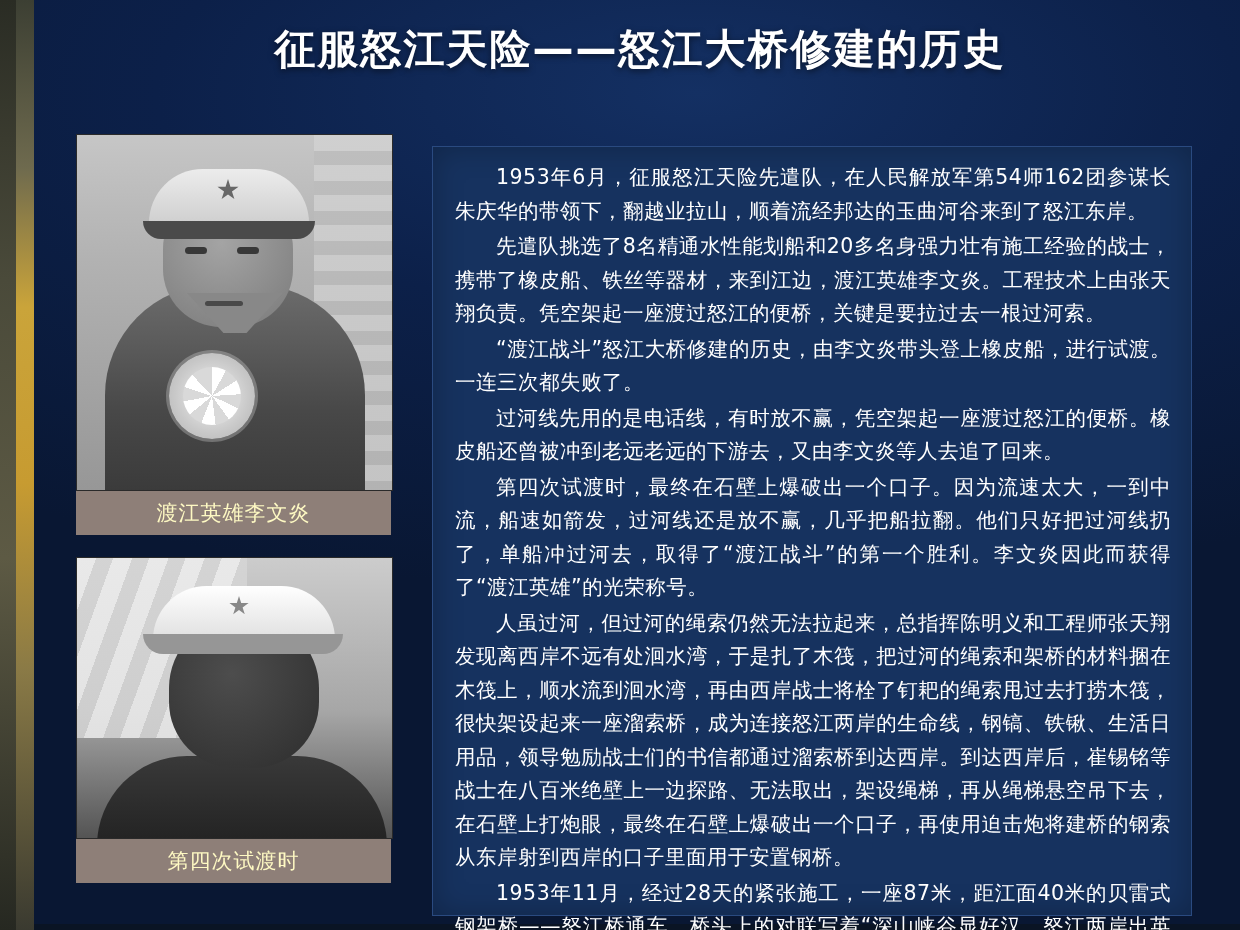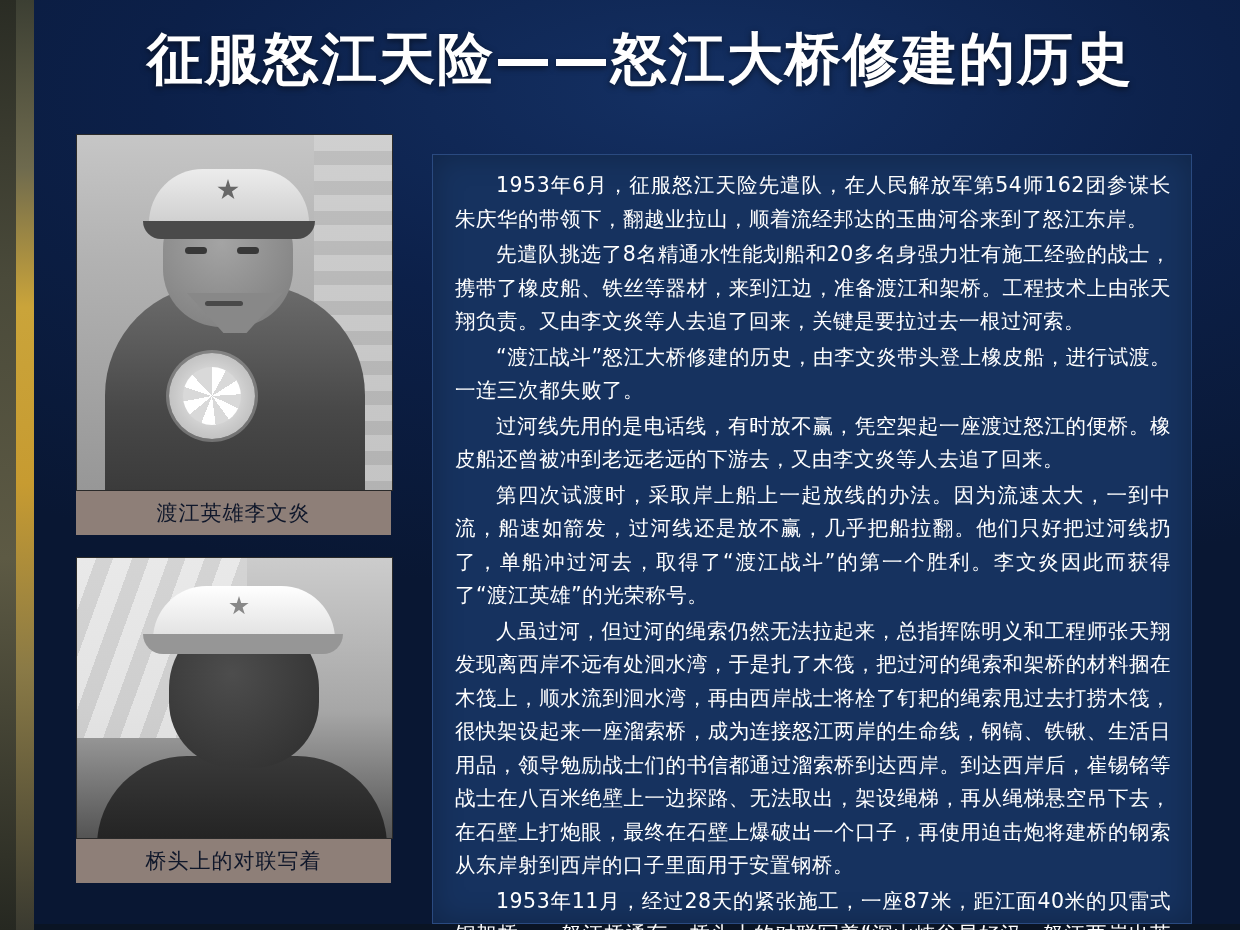--- a/index.html
+++ b/index.html
@@ -57,21 +57,21 @@
 
   .title {
     position: absolute;
     left: 60px;
     top: 22px;
     width: 1160px;
     text-align: center;
     color: #ffffff;
     font-family: "DejaVu Sans", "Liberation Sans", sans-serif;
     font-weight: bold;
-    font-size: 56px;
+    font-size: 41px;
     letter-spacing: 2px;
     text-shadow: 0 2px 6px rgba(0,0,0,0.55);
     white-space: nowrap;
   }
 
   
   .photo-col {
     position: absolute;
     left: 76px;
     top: 134px;
@@ -90,21 +90,21 @@
     position: relative;
     overflow: hidden;
     filter: grayscale(1);
   }
   .photo-2 { height: 280px; }
 
   .caption {
     width: 315px;
     height: 44px;
     background: #8e7f78;
-    color: #0f172a;
+    color: #fef9c3;
     font-family: "DejaVu Sans", "Liberation Sans", sans-serif;
     font-size: 21px;
     display: flex;
     align-items: center;
     justify-content: center;
     letter-spacing: 1px;
   }
 
   
   .p1-bg {
@@ -199,21 +199,21 @@
   .p2-body {
     position: absolute; left: 20px; top: 198px; width: 290px; height: 90px;
     background: linear-gradient(180deg,#3a3935 0%, #222220 100%);
     border-radius: 120px 120px 0 0;
   }
 
   
   .text-panel {
     position: absolute;
     left: 432px;
-    top: 154px;
+    top: 146px;
     width: 760px;
     height: 770px;
     background: #16325f;
     border: 1px solid #2a4a80;
     box-shadow: inset 0 0 30px rgba(0,0,0,.25);
     padding: 14px 20px 10px 22px;
     box-sizing: border-box;
   }
   .text-panel p {
     margin: 0 0 2px 0;
@@ -261,28 +261,28 @@
     <div class="photo-card">
       <div class="photo photo-2">
         <div class="p2-bg"></div>
         <div class="p2-flag"></div>
         <div class="p2-body"></div>
         <div class="p2-head"></div>
         <div class="p2-cap"></div>
         <div class="p2-brim"></div>
         <div class="p2-star"></div>
       </div>
-      <div class="caption">桥头上的对联写着</div>
+      <div class="caption">第四次试渡时</div>
     </div>
 
   </div>
 
   <div class="text-panel">
     <p>1953年6月，征服怒江天险先遣队，在人民解放军第54师162团参谋长朱庆华的带领下，翻越业拉山，顺着流经邦达的玉曲河谷来到了怒江东岸。</p>
-    <p>先遣队挑选了8名精通水性能划船和20多名身强力壮有施工经验的战士，携带了橡皮船、铁丝等器材，来到江边，准备渡江和架桥。工程技术上由张天翔负责。又由李文炎等人去追了回来，关键是要拉过去一根过河索。</p>
+    <p>先遣队挑选了8名精通水性能划船和20多名身强力壮有施工经验的战士，携带了橡皮船、铁丝等器材，来到江边，渡江英雄李文炎。工程技术上由张天翔负责。凭空架起一座渡过怒江的便桥，关键是要拉过去一根过河索。</p>
     <p>“渡江战斗”怒江大桥修建的历史，由李文炎带头登上橡皮船，进行试渡。一连三次都失败了。</p>
     <p>过河线先用的是电话线，有时放不赢，凭空架起一座渡过怒江的便桥。橡皮船还曾被冲到老远老远的下游去，又由李文炎等人去追了回来。</p>
-    <p>第四次试渡时，采取岸上船上一起放线的办法。因为流速太大，一到中流，船速如箭发，过河线还是放不赢，几乎把船拉翻。他们只好把过河线扔了，单船冲过河去，取得了“渡江战斗”的第一个胜利。李文炎因此而获得了“渡江英雄”的光荣称号。</p>
+    <p>第四次试渡时，最终在石壁上爆破出一个口子。因为流速太大，一到中流，船速如箭发，过河线还是放不赢，几乎把船拉翻。他们只好把过河线扔了，单船冲过河去，取得了“渡江战斗”的第一个胜利。李文炎因此而获得了“渡江英雄”的光荣称号。</p>
     <p>人虽过河，但过河的绳索仍然无法拉起来，总指挥陈明义和工程师张天翔发现离西岸不远有处洄水湾，于是扎了木筏，把过河的绳索和架桥的材料捆在木筏上，顺水流到洄水湾，再由西岸战士将栓了钉耙的绳索甩过去打捞木筏，很快架设起来一座溜索桥，成为连接怒江两岸的生命线，钢镐、铁锹、生活日用品，领导勉励战士们的书信都通过溜索桥到达西岸。到达西岸后，崔锡铭等战士在八百米绝壁上一边探路、无法取出，架设绳梯，再从绳梯悬空吊下去，在石壁上打炮眼，最终在石壁上爆破出一个口子，再使用迫击炮将建桥的钢索从东岸射到西岸的口子里面用于安置钢桥。</p>
     <p>1953年11月，经过28天的紧张施工，一座87米，距江面40米的贝雷式钢架桥——怒江桥通车，桥头上的对联写着“深山峡谷显好汉，怒江两岸出英雄”，如今，桥附近的峭壁上还留着一根当年修桥时打入的钢钎，已经与巨石融为一体，无法取出，成为当年天堑变通途的最好见证。</p>
   </div>
 
 </div>
 
 </body></html>

